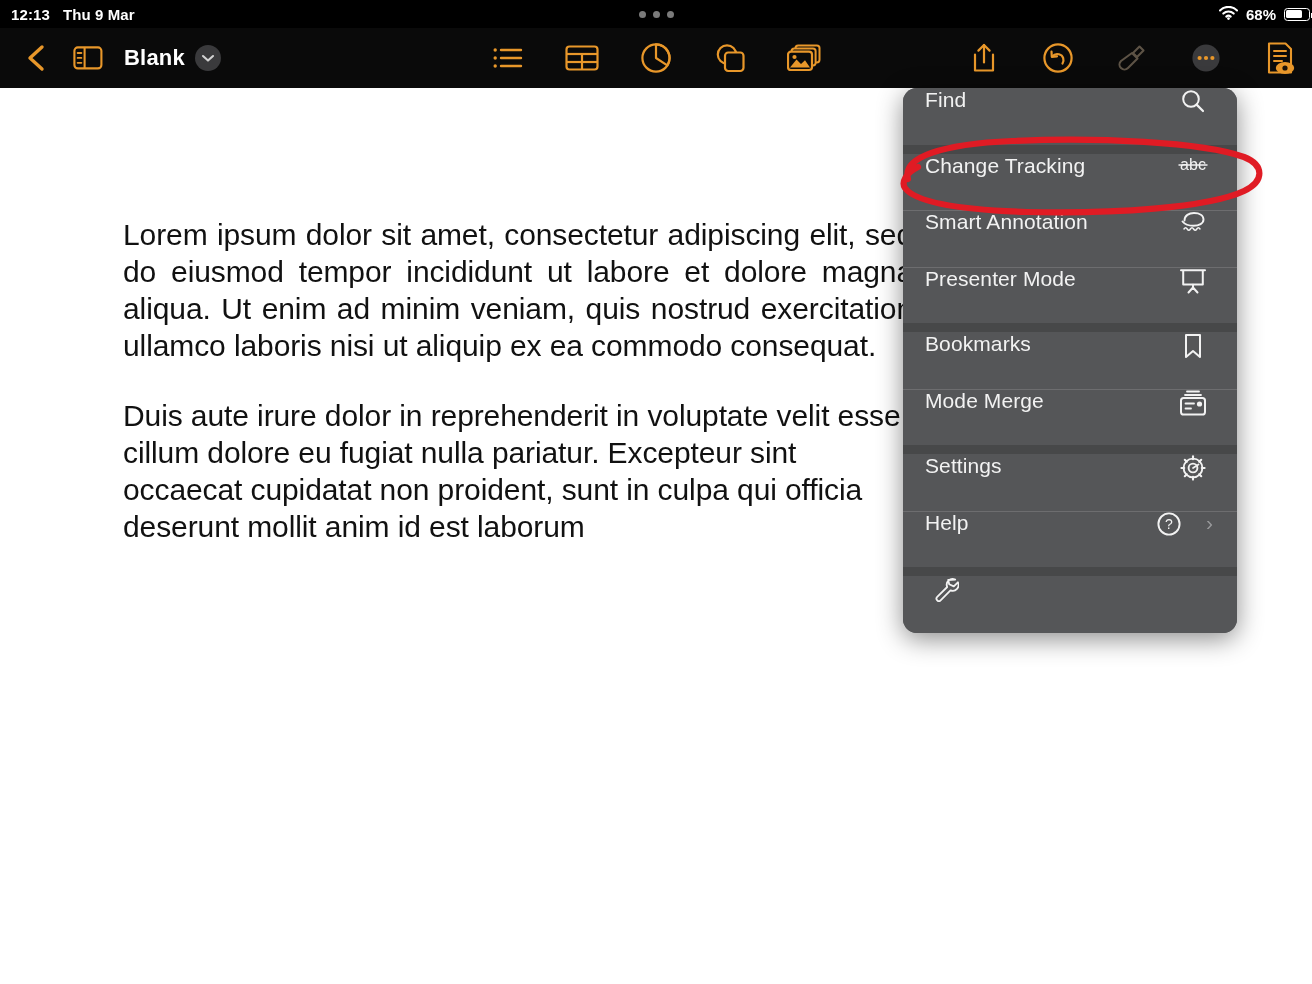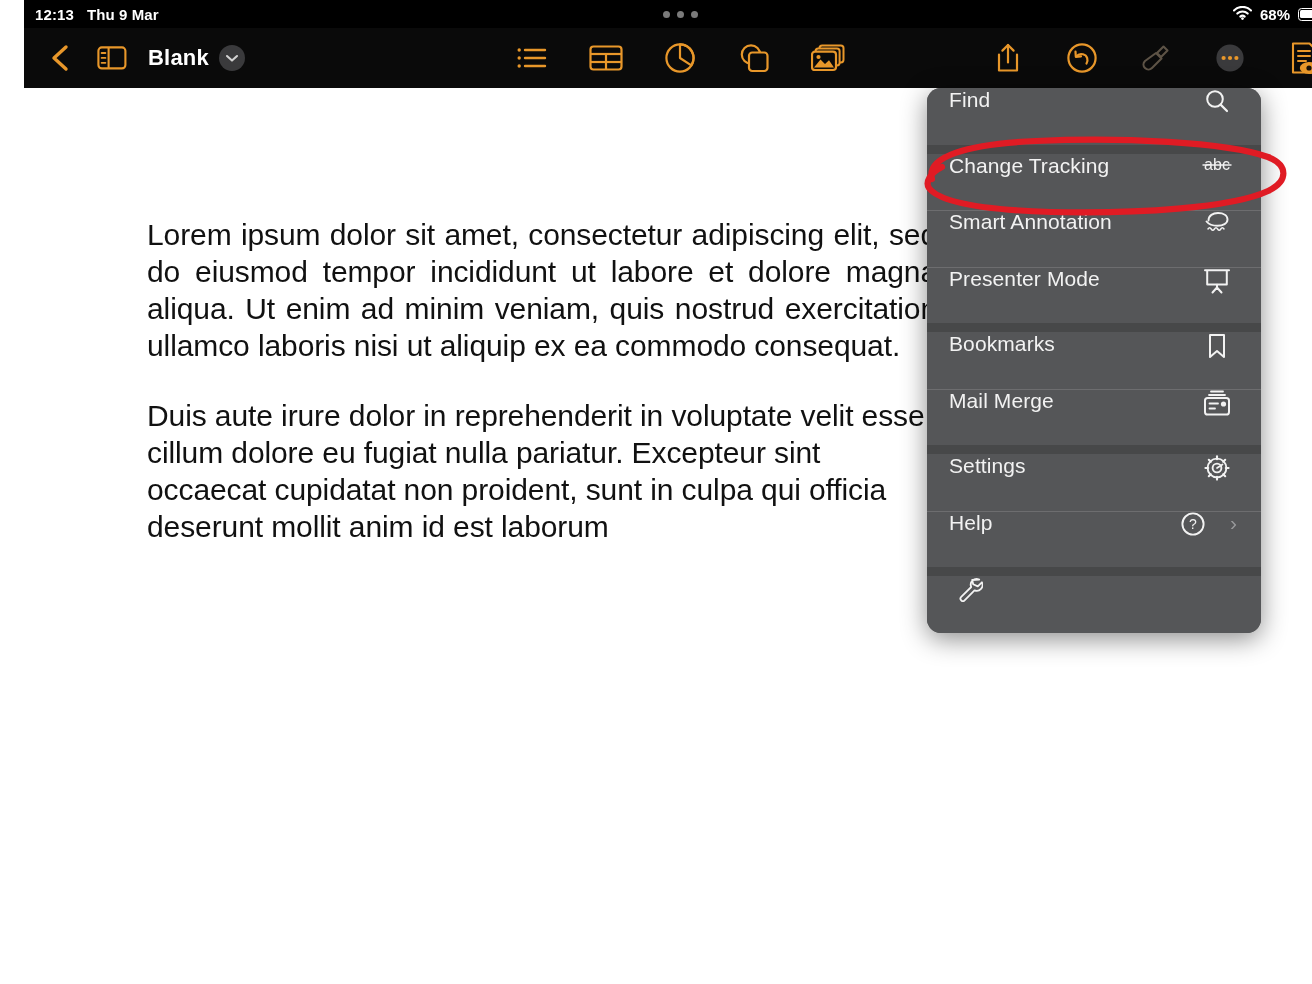--- a/index.html
+++ b/index.html
@@ -2,40 +2,40 @@
 <html><head>
 <meta charset="utf-8">
 <style>
   * { margin:0; padding:0; box-sizing:border-box; }
   html, body {
     width:1312px; height:984px;
     background:#ffffff;
     font-family:"Liberation Sans", sans-serif;
     overflow:hidden;
   }
-  #root { position:relative; width:1176px; height:984px; background:#fff;margin-left:24px; }
+  #root { position:relative; width:1176px; height:984px; background:#fff; }
 
   
   .statusbar {
     position:absolute; top:0; left:0; width:1312px; height:28px;
     background:#000; color:#fff;
     display:flex; align-items:center;
     font-size:15px; font-weight:600;
   }
   .sb-left { display:flex; align-items:center; gap:13px; padding-left:11px; }
   .sb-time { letter-spacing:0.1px; }
   .sb-date { letter-spacing:0.1px; font-weight:600; }
   .sb-center {
     position:absolute; left:0; right:0; top:0; height:28px;
     display:flex; align-items:center; justify-content:center; gap:7px;
     pointer-events:none;
   }
   .sb-dot { width:7px; height:7px; border-radius:50%; background:#7a7a7a; }
   .sb-right {
-    position:absolute; right:12px; top:0; height:28px;
+    position:absolute; right:2px; top:0; height:28px;
     display:flex; align-items:center; gap:8px;
   }
   .sb-pct { font-size:15px; font-weight:600; }
   .batt {
     position:relative; width:26px; height:13px;
     border:1.6px solid #ffffff; border-radius:3.5px;
     display:flex; align-items:center;
   }
   .batt::after {
     content:""; position:absolute; right:-4px; top:4px;
@@ -335,21 +335,21 @@
     <div class="menu-group">
       <div class="menu-item">
         <span class="mi-label">Bookmarks</span>
         <span class="mi-icon">
           <svg width="22" height="28" viewBox="0 0 22 28">
             <path d="M4 3 L18 3 L18 25 L11 19 L4 25 Z" stroke="#f2f2f2" stroke-width="2" fill="none" stroke-linejoin="round"></path>
           </svg>
         </span>
       </div>
       <div class="menu-item">
-        <span class="mi-label">Mail Merge</span>
+        <span class="mi-label">Mode Merge</span>
         <span class="mi-icon">
           <svg width="30" height="28" viewBox="0 0 30 28">
             <line x1="9" y1="2.5" x2="21" y2="2.5" stroke="#f2f2f2" stroke-width="1.8" stroke-linecap="round"></line>
             <line x1="7" y1="6" x2="23" y2="6" stroke="#f2f2f2" stroke-width="1.8" stroke-linecap="round"></line>
             <rect x="3" y="9" width="24" height="16.5" rx="2.6" stroke="#f2f2f2" stroke-width="2" fill="none"></rect>
             <line x1="7.5" y1="14.5" x2="16" y2="14.5" stroke="#f2f2f2" stroke-width="1.8" stroke-linecap="round"></line>
             <line x1="7.5" y1="19.5" x2="13" y2="19.5" stroke="#f2f2f2" stroke-width="1.8" stroke-linecap="round"></line>
             <circle cx="21.5" cy="15" r="2.6" fill="#f2f2f2"></circle>
           </svg>
         </span>

